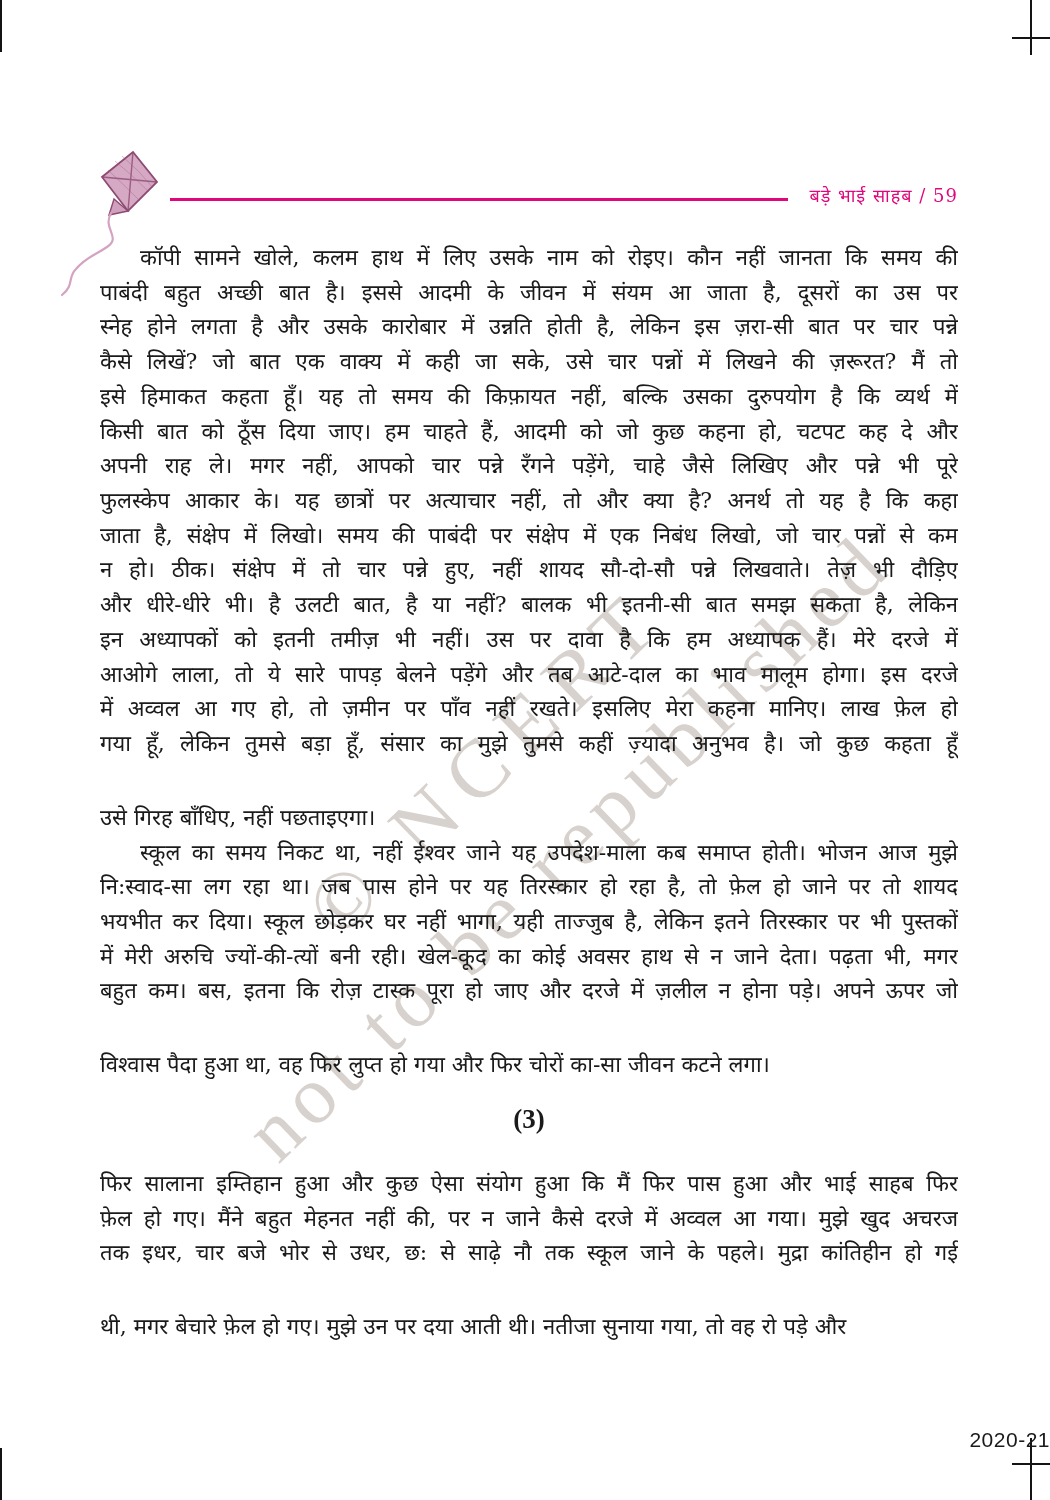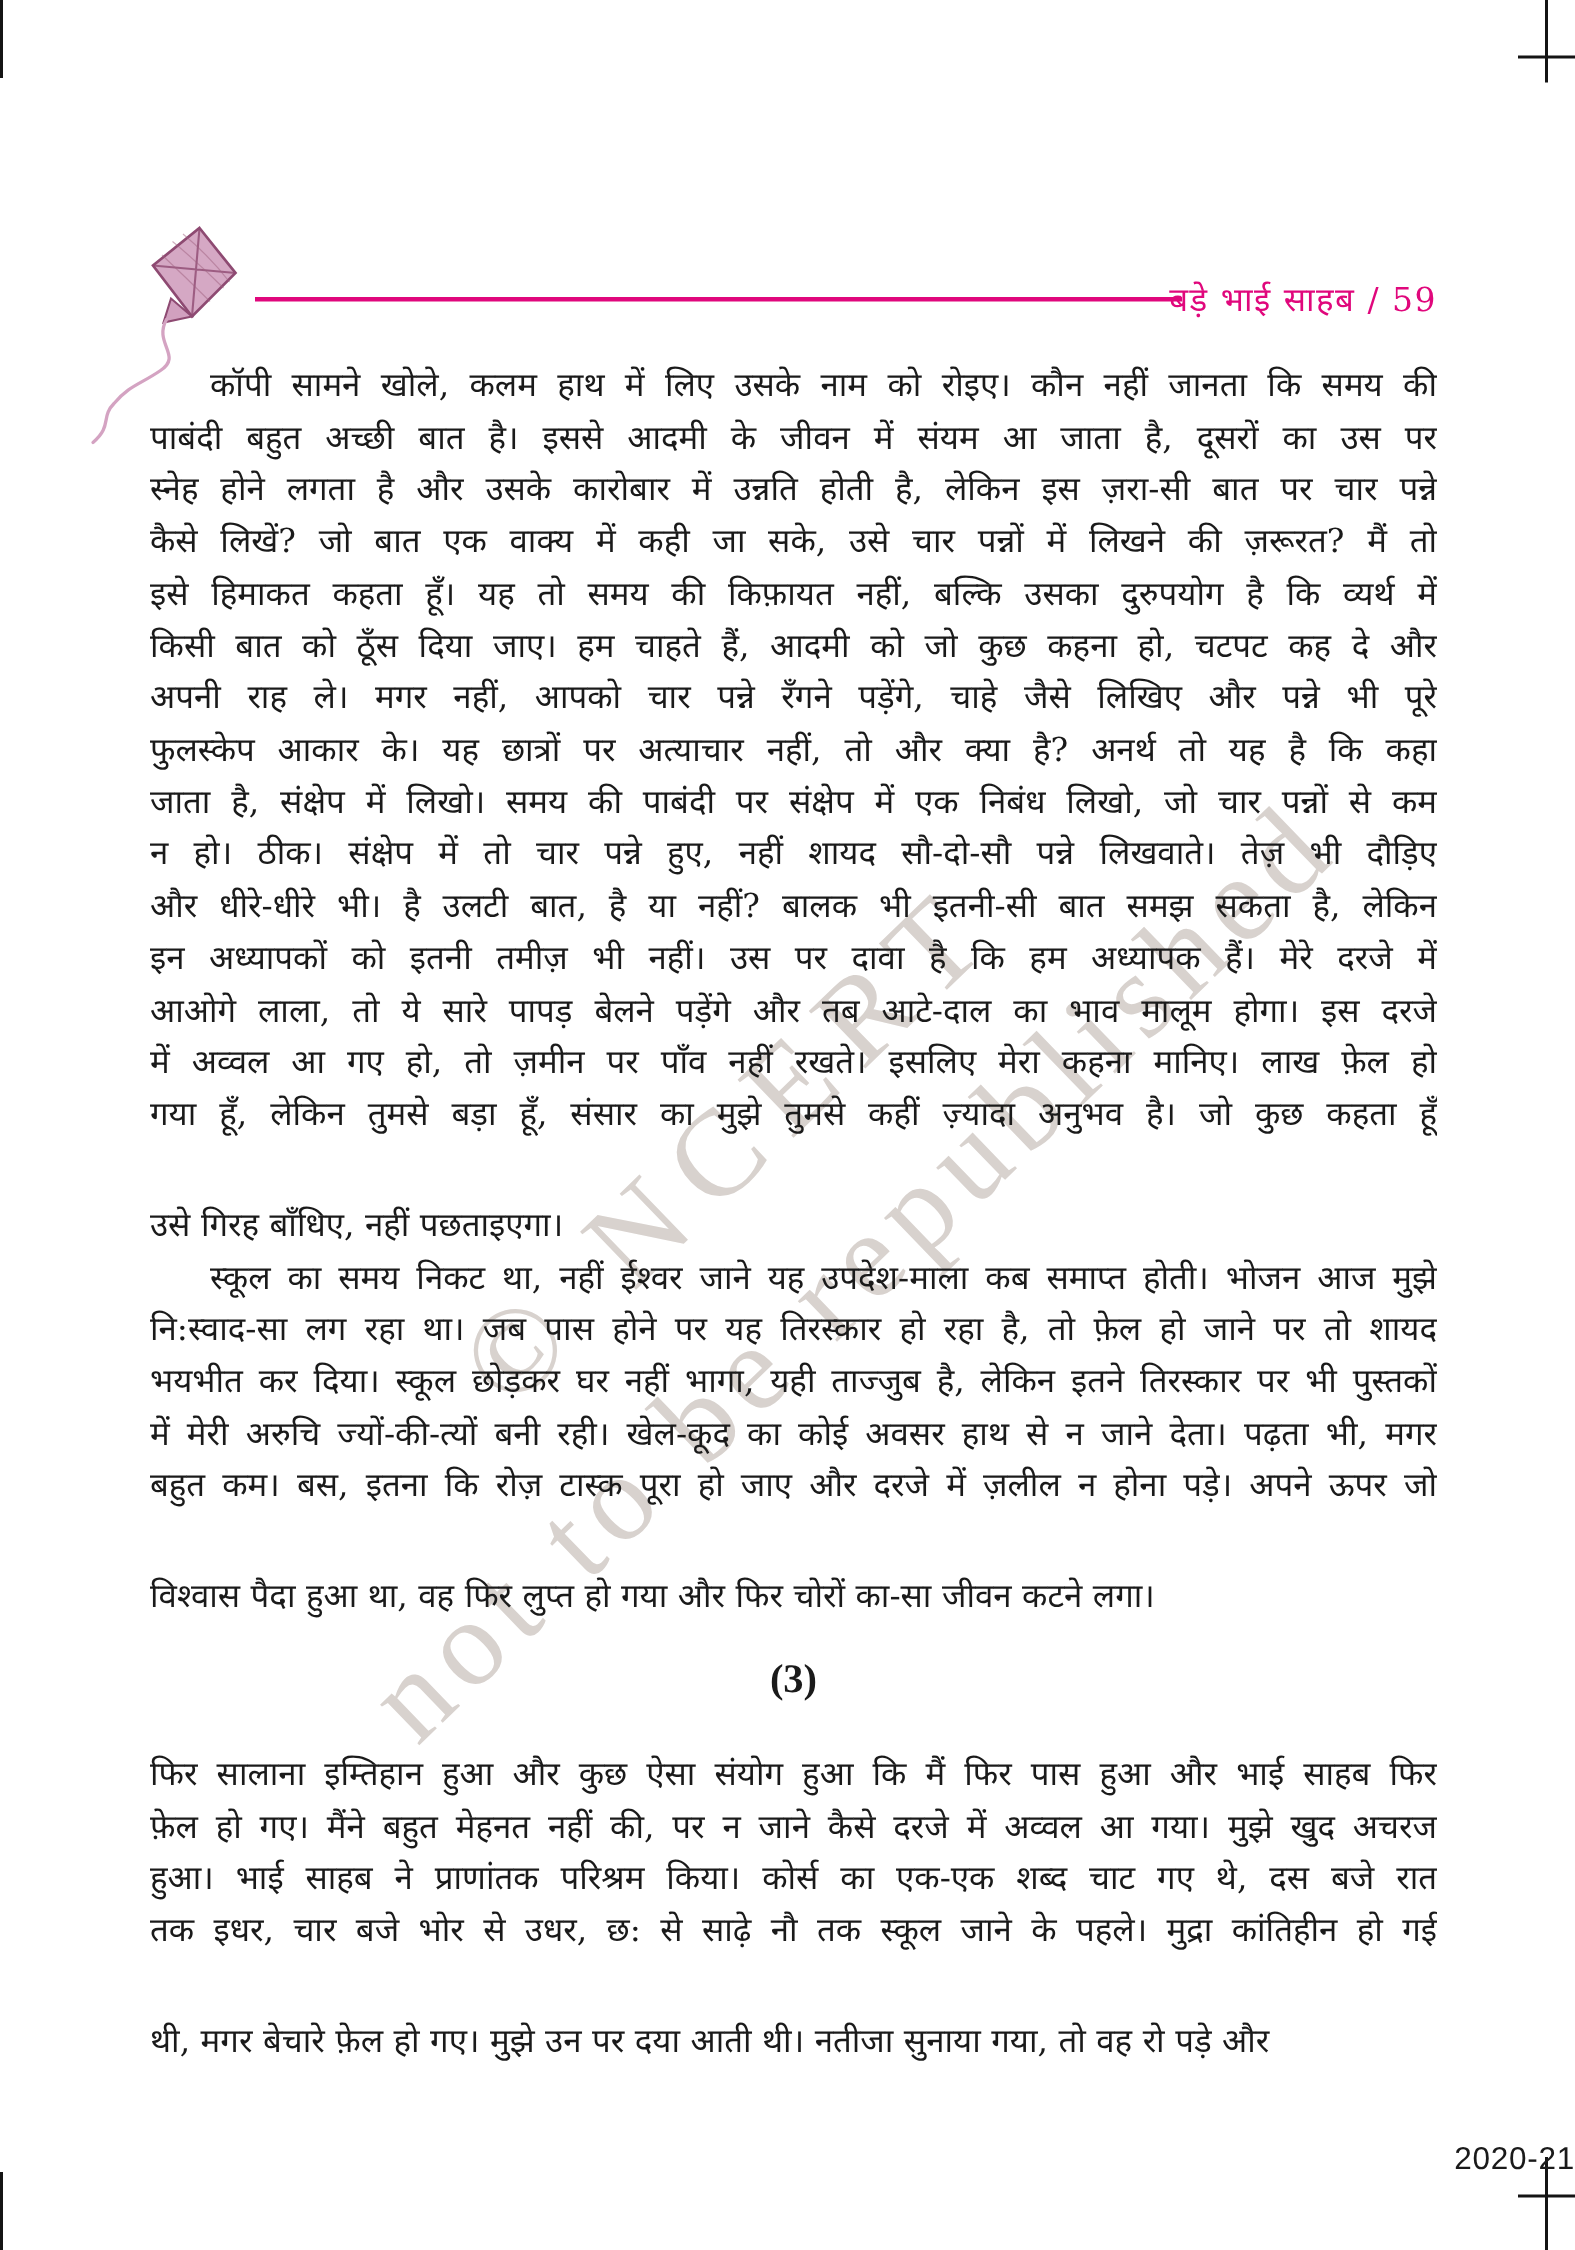--- a/index.html
+++ b/index.html
@@ -12,21 +12,21 @@
     color:#1a1a1a;
   }
   
   .crop{position:absolute;background:#141414;}
   
   .kite{position:absolute;left:52px;top:144px;width:130px;height:162px;}
   
   .header-rule{position:absolute;left:170px;top:198px;width:618px;height:3px;background:#e0077c;}
   .header-title{
     position:absolute;top:183px;right:92px;
-    font-size:22px;color:#e0077c;letter-spacing:1px;
+    font-size:18px;color:#e0077c;letter-spacing:1px;
     font-family:"DejaVu Serif", serif;white-space:nowrap;
   }
   
   .watermark{
     position:absolute;left:527px;top:805px;
     transform:translate(-50%,-50%) rotate(-44deg);
     text-align:center;white-space:nowrap;
     color:#d8d2ce;
     font-family:"Liberation Serif", serif;
     line-height:118px;
@@ -113,21 +113,20 @@
         <div class="tline">नि:स्वाद-सा लग रहा था। जब पास होने पर यह तिरस्कार हो रहा है, तो फ़ेल हो जाने पर तो शायद</div>
         <div class="tline">भयभीत कर दिया। स्कूल छोड़कर घर नहीं भागा, यही ताज्जुब है, लेकिन इतने तिरस्कार पर भी पुस्तकों</div>
         <div class="tline">में मेरी अरुचि ज्यों-की-त्यों बनी रही। खेल-कूद का कोई अवसर हाथ से न जाने देता। पढ़ता भी, मगर</div>
         <div class="tline">बहुत कम। बस, इतना कि रोज़ टास्क पूरा हो जाए और दरजे में ज़लील न होना पड़े। अपने ऊपर जो</div>
         <div class="tline">विश्वास पैदा हुआ था, वह फिर लुप्त हो गया और फिर चोरों का-सा जीवन कटने लगा।</div>
       </div>
     <div class="section-marker">(3)</div>
     <div class="para">
         <div class="tline">फिर सालाना इम्तिहान हुआ और कुछ ऐसा संयोग हुआ कि मैं फिर पास हुआ और भाई साहब फिर</div>
         <div class="tline">फ़ेल हो गए। मैंने बहुत मेहनत नहीं की, पर न जाने कैसे दरजे में अव्वल आ गया। मुझे खुद अचरज</div>
-        <div class="tline">हुआ। भाई साहब ने प्राणांतक परिश्रम किया। कोर्स का एक-एक शब्द चाट गए थे, दस बजे रात</div>
         <div class="tline">तक इधर, चार बजे भोर से उधर, छ: से साढ़े नौ तक स्कूल जाने के पहले। मुद्रा कांतिहीन हो गई</div>
         <div class="tline">थी, मगर बेचारे फ़ेल हो गए। मुझे उन पर दया आती थी। नतीजा सुनाया गया, तो वह रो पड़े और</div>
       </div>
   </div>
 
   <div class="page-footer">2020-21</div>
 
 </div>
 
 </body></html>

